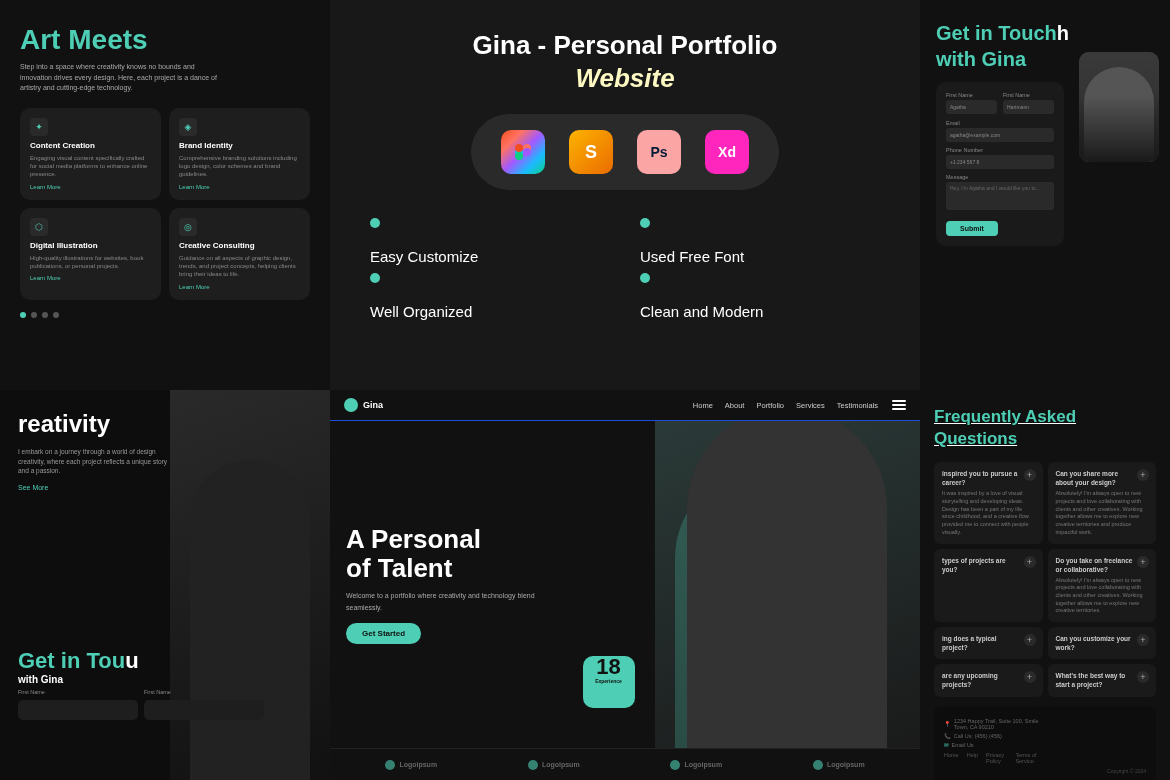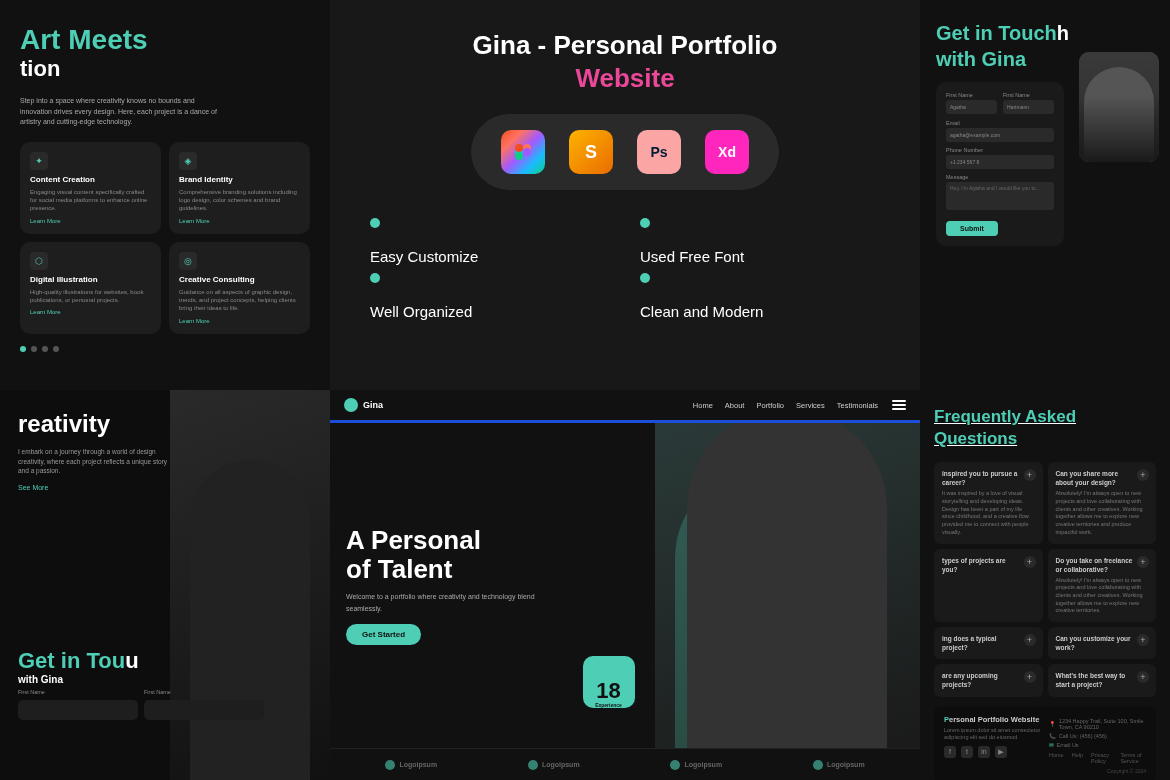--- a/index.html
+++ b/index.html
@@ -22,21 +22,21 @@
     }
 
     
     .cell-top-left {
       background: #111;
       padding: 24px 20px;
       overflow: hidden;
       position: relative;
     }
     .cell-top-left .hero-text {
-      margin-bottom: 14px;
+      margin-bottom: 6px;
     }
     .cell-top-left .hero-text .line1 {
       font-size: 28px;
       font-weight: 700;
       color: #fff;
     }
     .cell-top-left .hero-text .line1 span { color: #4ecfb5; }
     .cell-top-left .hero-text .line2 {
       font-size: 22px;
       font-weight: 700;
@@ -109,23 +109,24 @@
     .main-title {
       font-size: 26px;
       font-weight: 700;
       color: #fff;
       text-align: center;
       margin-bottom: 2px;
     }
     .main-subtitle {
       font-size: 26px;
       font-weight: 700;
-      color: #ec4899;
+      color: #fef9c3;
       text-align: center;
       margin-bottom: 20px;
+      font-style: italic;
     }
     .tool-pill {
       background: #2a2a2a;
       border-radius: 50px;
       padding: 16px 30px;
       display: flex;
       gap: 24px;
       align-items: center;
       margin-bottom: 28px;
     }
@@ -311,21 +312,21 @@
       background: #111;
       overflow: hidden;
       position: relative;
     }
     
     .mini-nav {
       background: #111;
       display: flex;
       align-items: center;
       padding: 8px 14px;
-      border-bottom: 3px solid #1d4ed8;
+      border-bottom: 1px solid #1d4ed8;
       gap: 14px;
     }
     .nav-logo {
       display: flex; align-items: center; gap: 5px;
       font-size: 9px; font-weight: 700; color: #fff;
     }
     .nav-logo-icon {
       width: 14px; height: 14px;
       background: #4ecfb5;
       border-radius: 50%;
@@ -397,21 +398,21 @@
       cursor: pointer;
       width: fit-content;
     }
     .exp-badge {
       position: absolute;
       right: 20px; bottom: 40px;
       background: #4ecfb5;
       border-radius: 10px;
       width: 52px; height: 52px;
       display: flex; flex-direction: column;
-      align-items: center; justify-content: flex-end;
+      align-items: center; justify-content: flex-start;
     }
     .exp-badge .num {
       font-size: 22px;
       font-weight: 800;
       color: #111;
       line-height: 1;
     }
     .exp-badge .lbl {
       font-size: 5px;
       font-weight: 700;
@@ -527,21 +528,20 @@
 </head>
 <body>
 
 <div class="layout">
 
   <div class="cell-top-left">
     <div class="hero-text">
       <div class="line1">
         <span>Art </span><span style="color:#4ecfb5">Meets</span>
       </div>
-      <div class="line2">tion</div>
     </div>
     <div class="subtitle">Step into a space where creativity knows no bounds and innovation drives every design. Here, each project is a dance of artistry and cutting-edge technology.</div>
     <div class="services-grid">
 
     <div class="service-card">
     <div class="s-icon">✦</div>
     <div class="s-title">Content Creation</div>
     <div class="s-desc">Engaging visual content specifically crafted for social media platforms to enhance online presence.</div>
     <span class="s-link">Learn More</span>
   </div>
@@ -777,32 +777,20 @@
   </div>
         <div class="faq-item">
     <div class="faq-q">What's the best way to start a project?</div>
 
     <div class="faq-plus">+</div>
   </div>
       </div>
     <div class="footer-strip">
       <div style="display:grid;grid-template-columns:1fr 1fr;gap:8px;">
         <div>
-          <div class="brand-name">
-            <span style="color:#4ecfb5;">P</span><span>ersonal Portfolio Website</span>
-          </div>
-          <div style="font-size:5.5px;color:#666;line-height:1.4;">Lorem ipsum dolor sit amet consectetur adipiscing elit sed do eiusmod</div>
-          <div class="footer-social">
-            <div class="social-icon">f</div>
-            <div class="social-icon">t</div>
-            <div class="social-icon">in</div>
-            <div class="social-icon">▶</div>
-          </div>
-        </div>
-        <div>
           <div class="footer-location">
             <span style="color:#4ecfb5;">📍</span>
             <span>1234 Happy Trail, Suite 100, Smile Town, CA 90210</span>
           </div>
           <div class="footer-location">
             <span style="color:#4ecfb5;">📞</span>
             <span>Call Us: (456) (456)</span>
           </div>
           <div class="footer-location">
             <span style="color:#4ecfb5;">✉</span>

